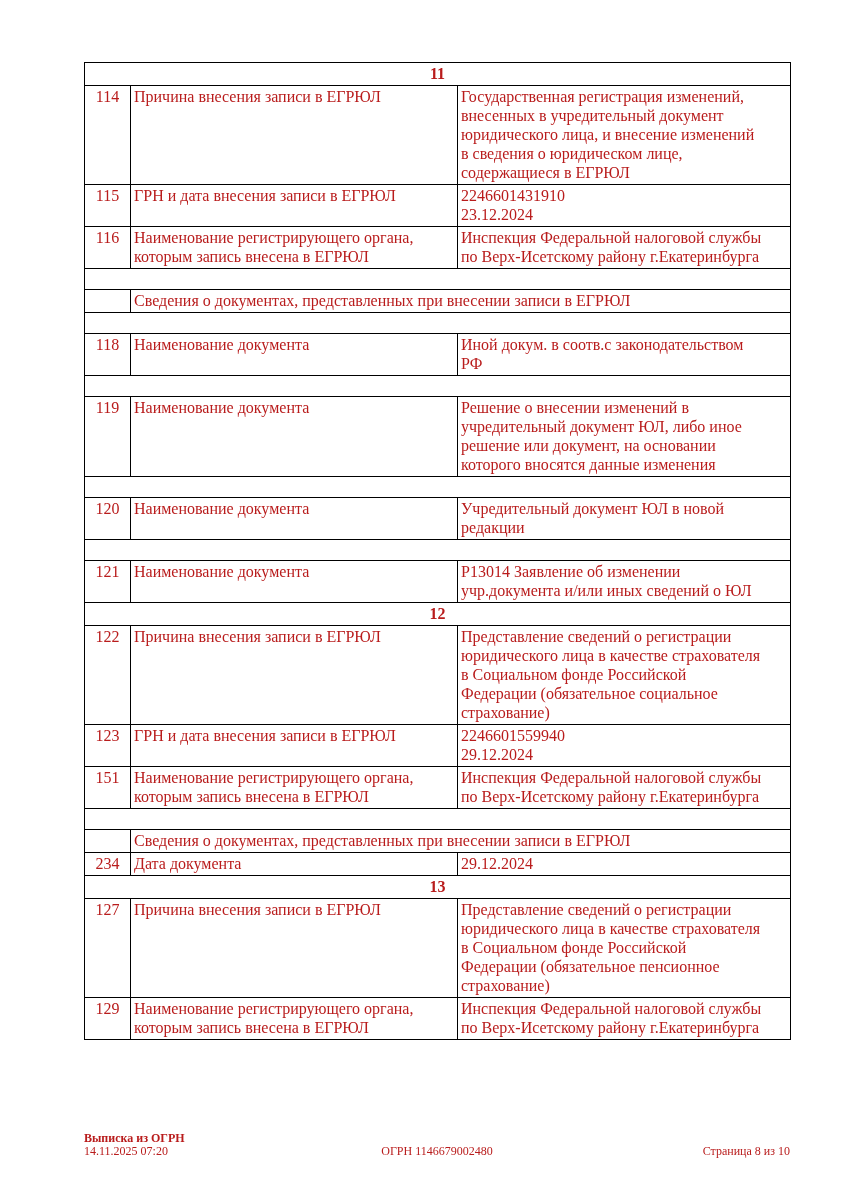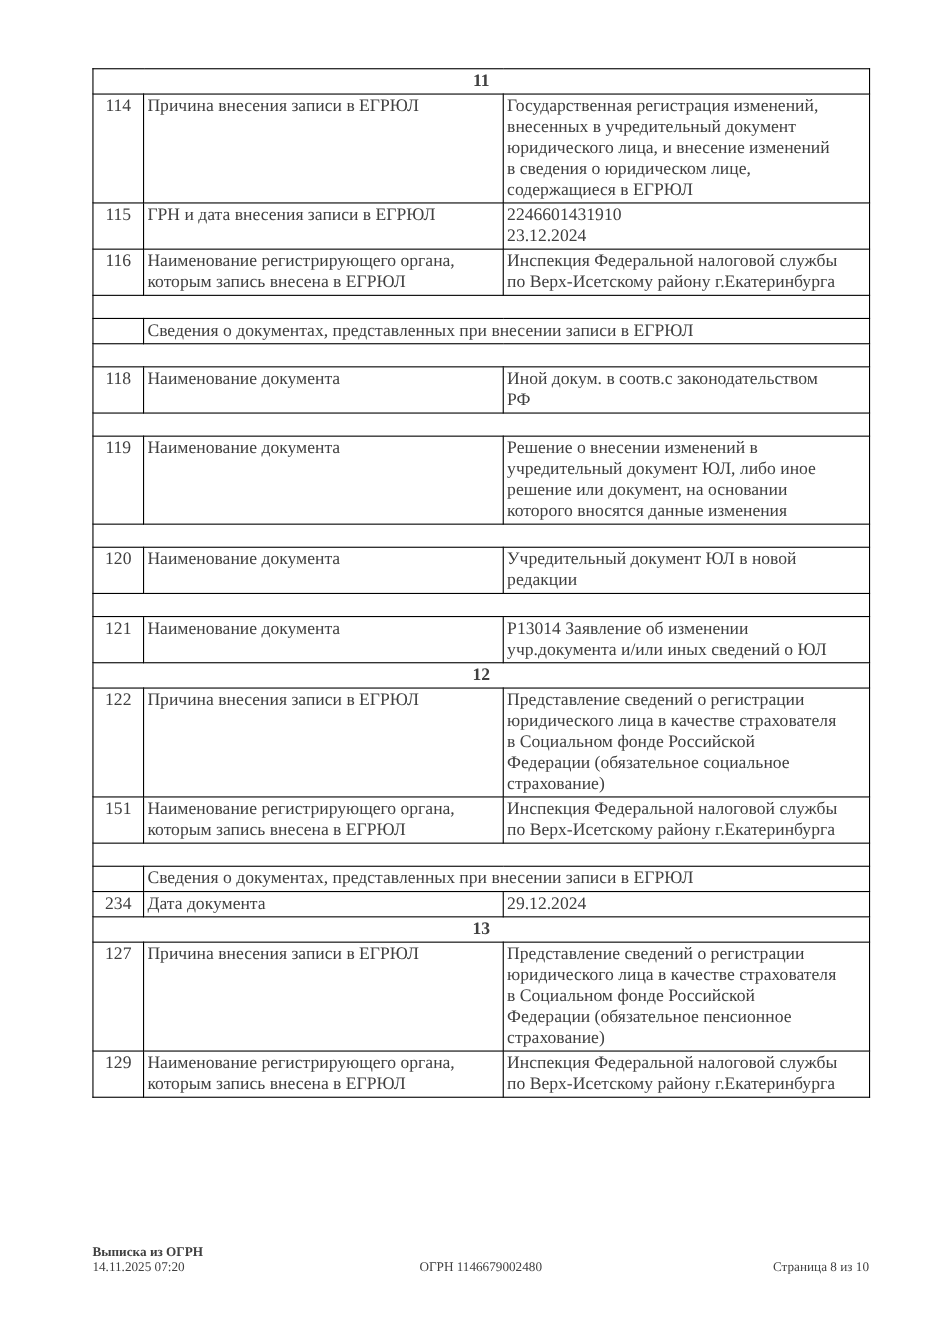--- a/index.html
+++ b/index.html
@@ -5,21 +5,21 @@
   html, body {
     margin: 0;
     padding: 0;
     background: #ffffff;
   }
   .page {
     position: relative;
     width: 848px;
     height: 1200px;
     background: #ffffff;
-    color: #404040;
+    color: #b91c1c;
     font-family: "Liberation Serif", serif;
     overflow: hidden;
   }
   table.registry {
     position: absolute;
     left: 84px;
     top: 62px;
     width: 706px;
     border-collapse: collapse;
     table-layout: fixed;
@@ -168,20 +168,26 @@
           <td colspan="3" class="section-cell">12</td>
         </tr>
         <tr>
           <td class="num-cell">122</td>
           <td class="label-cell">Причина внесения записи в ЕГРЮЛ</td>
           <td class="value-cell">Представление сведений о регистрации
 юридического лица в качестве страхователя
 в Социальном фонде Российской
 Федерации (обязательное социальное
 страхование)</td>
+        </tr>
+        <tr>
+          <td class="num-cell">123</td>
+          <td class="label-cell">ГРН и дата внесения записи в ЕГРЮЛ</td>
+          <td class="value-cell">2246601559940
+29.12.2024</td>
         </tr>
         <tr>
           <td class="num-cell">151</td>
           <td class="label-cell">Наименование регистрирующего органа,
 которым запись внесена в ЕГРЮЛ</td>
           <td class="value-cell">Инспекция Федеральной налоговой службы
 по Верх-Исетскому району г.Екатеринбурга</td>
         </tr>
         <tr>
           <td colspan="3" class="spacer-cell"></td>

